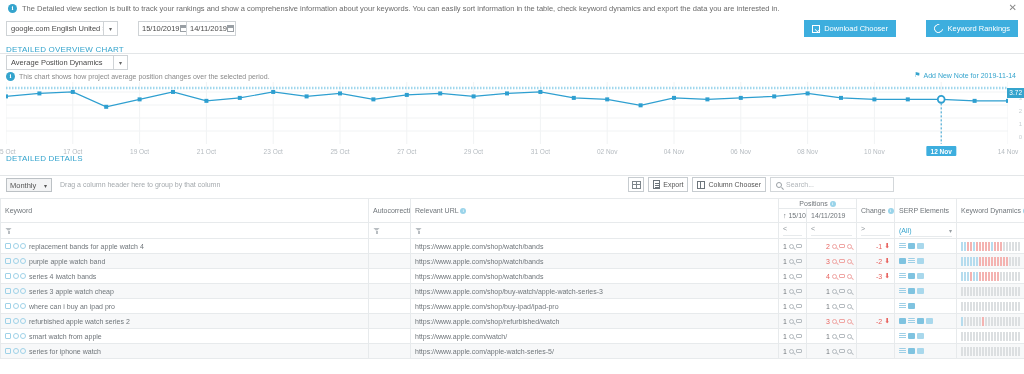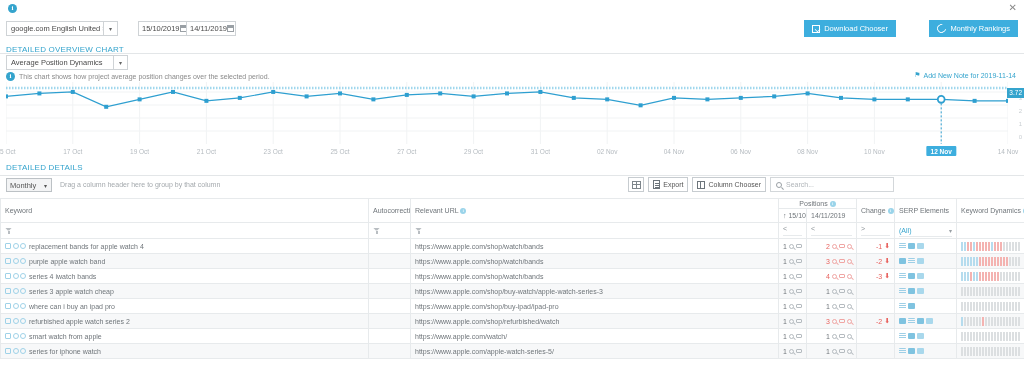--- a/index.html
+++ b/index.html
@@ -256,20 +256,21 @@
   .mini-cam.red { border-color: #f0a6a4; }
 </style>
 </head>
 <body>
 
 <div class="page">
 
   <div class="banner">
     <div class="banner-row">
       <span class="info-icon">i</span>
+      <span class="banner-text">The Detailed view section is built to track your rankings and show a comprehensive information about your keywords. You can easily sort information in the table, check keyword dynamics and export the data you are interested in.</span>
     </div>
     <span class="banner-close">✕</span>
   </div>
 
   <div class="controls">
     <div class="select-box">
       <span class="sel-label">google.com English United States</span>
       <span class="sel-arrow">▾</span>
     </div>
     <div class="date-box d1">
@@ -279,21 +280,21 @@
     <div class="date-box d2">
       <span>14/11/2019</span>
       <span class="cal-icon"></span>
     </div>
     <div class="btn-primary download">
       <span class="icon-dl"></span>
       <span>Download Chooser</span>
     </div>
     <div class="btn-primary update">
       <span class="icon-refresh"></span>
-      <span>Monthly Rankings</span>
+      <span>Keyword Rankings</span>
     </div>
   </div>
 
   <div class="section-title" style="top:45px;">DETAILED OVERVIEW CHART</div>
   <div class="section-rule" style="top:53px;"></div>
 
   <div class="select-box chart-select">
     <span class="sel-label">Average Position Dynamics</span>
     <span class="sel-arrow">▾</span>
   </div>
@@ -389,21 +390,21 @@
       <div class="x-tick" style="left: 540.4px; top: 2px;">31 Oct</div>
       <div class="x-tick" style="left: 607.2px; top: 2px;">02 Nov</div>
       <div class="x-tick" style="left: 674px; top: 2px;">04 Nov</div>
       <div class="x-tick" style="left: 740.8px; top: 2px;">06 Nov</div>
       <div class="x-tick" style="left: 807.6px; top: 2px;">08 Nov</div>
       <div class="x-tick" style="left: 874.4px; top: 2px;">10 Nov</div>
       <div class="x-tick active" style="left: 941.2px; top: 0px;">12 Nov</div>
       <div class="x-tick" style="left: 1008px; top: 2px;">14 Nov</div>
     </div>
 
-  <div class="section-title" style="top:163px;">DETAILED DETAILS</div>
+  <div class="section-title" style="top:154px;">DETAILED DETAILS</div>
   <div class="section-rule" style="top:175px;"></div>
 
   <div class="group-bar">
     <div class="monthly-select">
       <span class="sel-label">Monthly</span>
       <span class="sel-arrow">▾</span>
     </div>
     <div class="group-hint">Drag a column header here to group by that column</div>
     <div class="grid-tools">
       <div class="tool-btn square">

